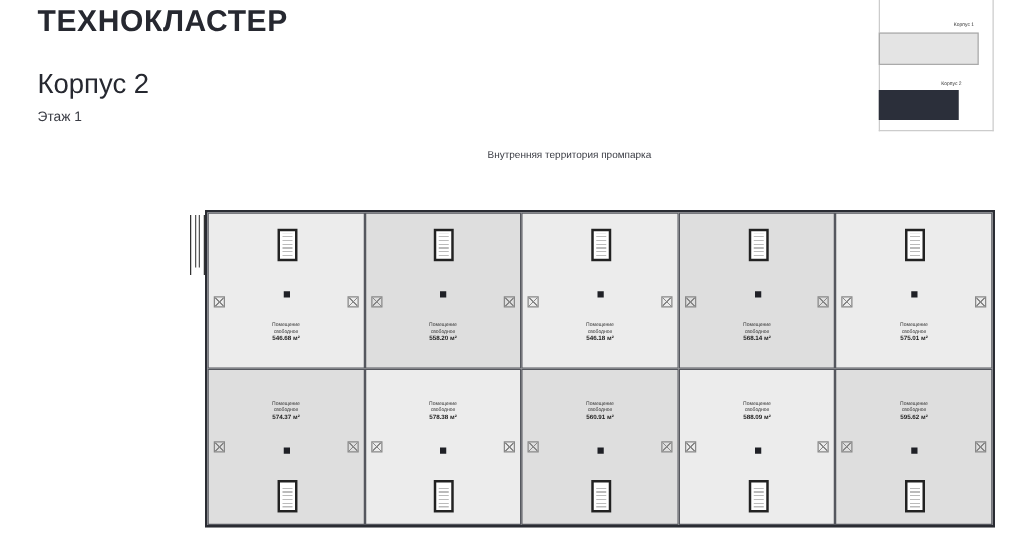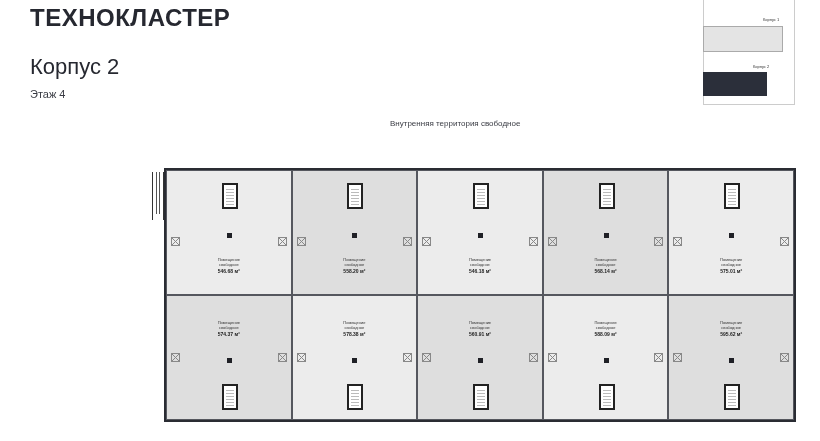--- a/index.html
+++ b/index.html
@@ -18,31 +18,31 @@
   .stair::after { content:""; position:absolute; left:2px; top:2px; right:2px; bottom:2px; background:repeating-linear-gradient(0deg,#bbb 0 1px,#fff 1px 3px); }
   .xbox { position:absolute; width:9px; height:9px; border:1px solid #888; box-sizing:border-box; background:linear-gradient(45deg,transparent 45%,#888 45% 55%,transparent 55%),linear-gradient(-45deg,transparent 45%,#888 45% 55%,transparent 55%); }
   .ramp { position:absolute; left:152px; top:172px; width:10px; height:48px; border-left:1px solid #333; border-right:1px solid #333; }
   .ramp::before{content:"";position:absolute;left:3px;top:0;bottom:6px;width:2px;border-left:1px solid #555;border-right:1px solid #555;}
 </style>
 </head>
 <body>
 
 <div class="brand">ТЕХНОКЛАСТЕР</div>
 <div class="building">Корпус 2</div>
-<div class="floor">Этаж 4</div>
+<div class="floor">Этаж 1</div>
 
 <div class="minimap">
   <div style="position:absolute;left:0;top:0;width:90px;height:104px;border:1px solid #ccc;border-top:none;"></div>
   <div style="position:absolute;left:0;top:26px;width:78px;height:24px;background:#e4e4e4;border:1px solid #aaa;"></div>
   <div style="position:absolute;left:60px;top:17px;font-size:4px;color:#333;">Корпус 1</div>
   <div style="position:absolute;left:0;top:72px;width:64px;height:24px;background:#2b2f3a;"></div>
   <div style="position:absolute;left:50px;top:64px;font-size:4px;color:#333;">Корпус 2</div>
 </div>
 
-<div class="yard">Внутренняя территория свободное</div>
+<div class="yard">Внутренняя территория промпарка</div>
 
 <div class="ramp"></div>
 
 <div class="plan" id="plan">
     <div class="unit" style="left: 0px; top: 0px; width: 125.6px; height: 125px; background: rgb(236, 236, 236);">
       <div class="t" style="top:86px">Помещение</div>
       <div class="t" style="top:91px">свободное</div>
       <div class="a" style="top:97px">546.68 м²</div>
       <div class="col" style="left:59.8px;top:62px"></div>
       <div class="xbox" style="left:4px;top:66px"></div>

